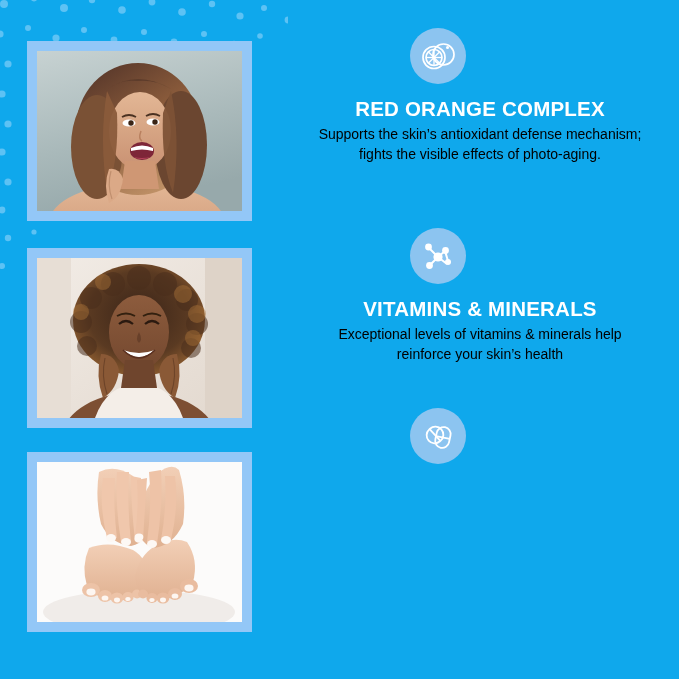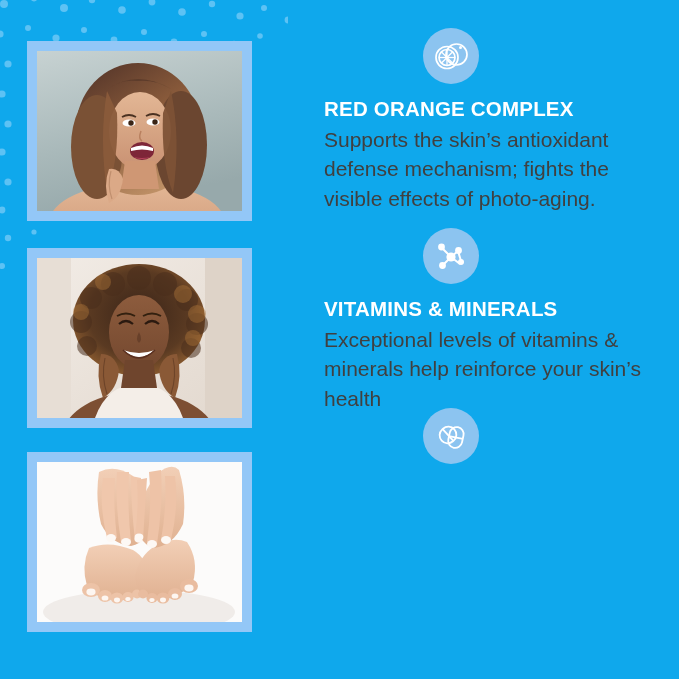--- a/index.html
+++ b/index.html
@@ -42,22 +42,23 @@
     width: 100%;
     height: 100%;
     overflow: hidden;
     position: relative;
   }
   .photo-inner svg { display: block; width: 100%; height: 100%; }
 
   
   .feature {
     position: absolute;
-    left: 324px;
+    left: 311px;
     width: 338px;
+    text-align: center;
   }
   .feature.b1 { top: 28px; }
   .feature.b2 { top: 228px; }
   .feature.b3 { top: 408px; }
 
   .icon-badge {
     width: 56px;
     height: 56px;
     border-radius: 50%;
     background: #8cc4f0;
@@ -71,22 +72,22 @@
 
   .feature-title {
     color: #ffffff;
     font-size: 20.5px;
     font-weight: bold;
     letter-spacing: 0.2px;
     margin: 0 0 3px 0;
     line-height: 1.25;
   }
   .feature-body {
-    color: #404040;
-    font-size: 21px;
+    color: #000000;
+    font-size: 14px;
     line-height: 1.42;
     margin: 0;
     font-weight: 400;
   }
   .feature-inline {
     color: #ffffff;
     font-size: 19.5px;
     line-height: 1.42;
     margin: 0;
     font-weight: 400;

